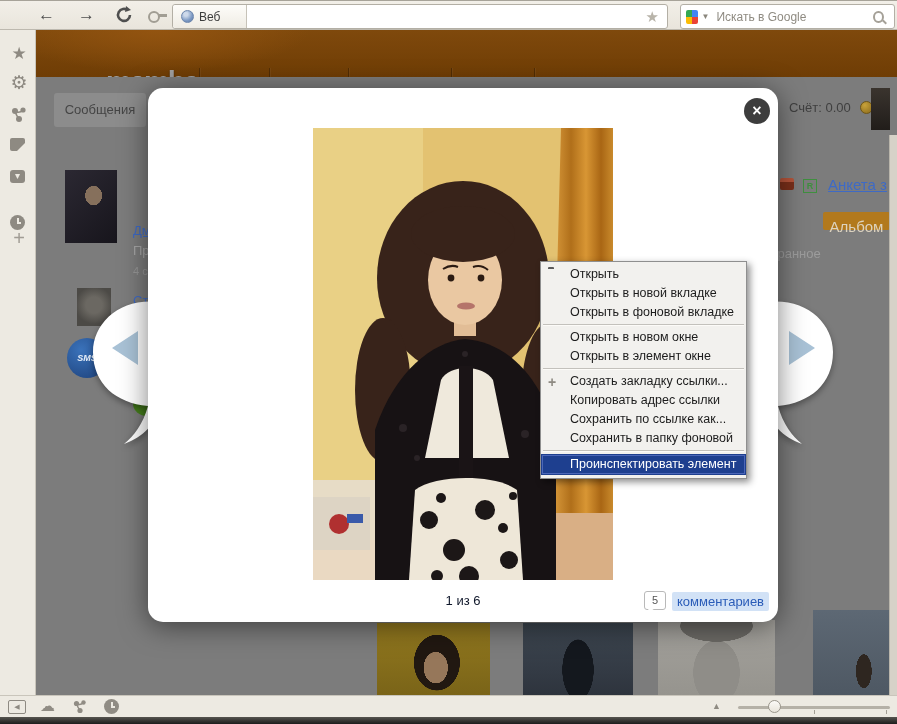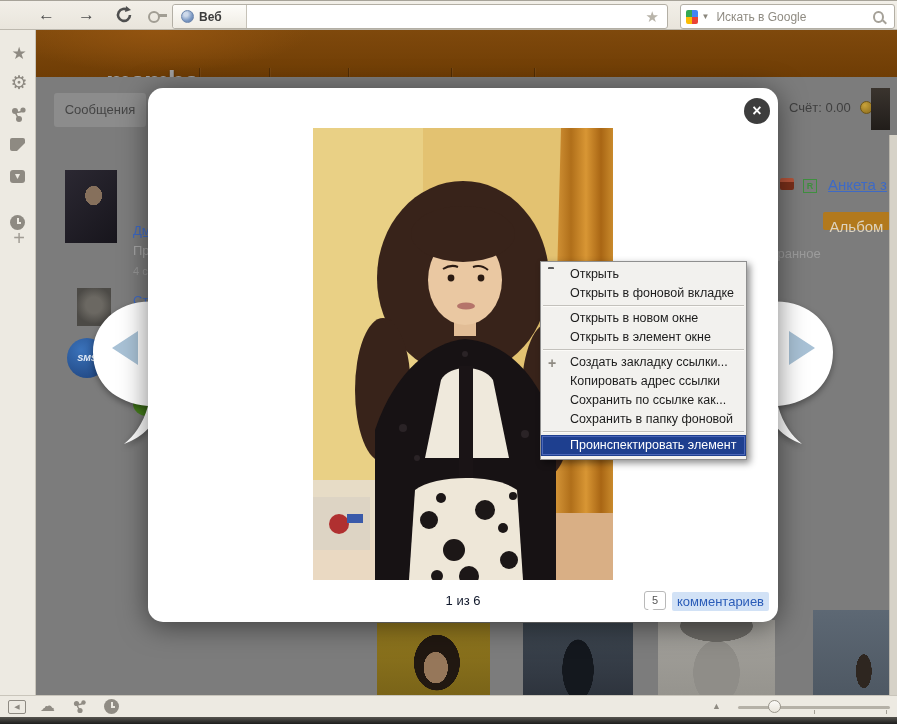--- a/index.html
+++ b/index.html
@@ -12,21 +12,21 @@
     background:linear-gradient(#f2efe8,#e9e5dc);border-top:1px solid #a7a399;
     border-bottom:1px solid #bdb9af;box-sizing:border-box;}
   .navglyph{font-size:17px;font-weight:bold;color:#4d4d4d;line-height:28px;}
   #addr-group{left:172px;top:3px;width:494px;height:23px;background:#fff;
     border:1px solid #b3afa5;border-radius:3px;display:flex;align-items:center;}
   #web-tab{width:74px;height:100%;background:linear-gradient(#fdfcf9,#efece4);
     border-right:1px solid #c6c2b8;border-radius:3px 0 0 3px;display:flex;align-items:center;gap:5px;padding-left:8px;box-sizing:border-box;}
   .globe{width:13px;height:13px;border-radius:50%;
     background:radial-gradient(circle at 35% 30%,#cdd9ea 0 18%,#7d9ac4 60%,#5a77a4);
     border:1px solid #6c86ad;box-sizing:border-box;}
-  #web-tab span.lbl{font-size:12px;color:#3c3c3c;font-weight:bold;}
+  #web-tab span.lbl{font-size:12px;color:#3c3c3c;}
   #addr-input{flex:1;border:0;outline:none;font-size:12px;height:100%;background:transparent;}
   #addr-star{color:#b8b4aa;font-size:15px;margin:0 8px;}
   #search-box{left:680px;top:3px;width:213px;height:23px;background:#fff;border:1px solid #b3afa5;
     border-radius:3px;display:flex;align-items:center;}
   .gicon{width:14px;height:14px;margin-left:5px;border-radius:2px;
     background:conic-gradient(#4285f4 0 25%,#ea4335 0 50%,#fbbc05 0 75%,#34a853 0);}
   .dropcaret{font-size:8px;color:#8a867c;margin:0 5px 0 4px;}
   #search-box input{flex:1;border:0;outline:none;font-size:12px;color:#555;background:transparent;}
   #search-box input::placeholder{color:#8f8b82;}
   .magnifier{width:8px;height:8px;border:2px solid #a5a198;border-radius:50%;position:relative;margin-right:10px;}
@@ -261,20 +261,21 @@
   <div class="abs" id="counter">1 из 6</div>
   <div class="abs" id="cbadge">5</div>
   <a class="abs" id="comments-link">комментариев</a>
   <div class="abs" id="close-btn">×</div>
 
   <div class="abs" id="ctxmenu">
     <div class="mi">
       <span class="ic"><span class="foldericon"></span></span>
       <span>Открыть</span>
     </div>
+    <div class="mi"><span>Открыть в новой вкладке</span></div>
     <div class="mi"><span>Открыть в фоновой вкладке</span></div>
     <div class="msep"></div>
     <div class="mi"><span>Открыть в новом окне</span></div>
     <div class="mi"><span>Открыть в элемент окне</span></div>
     <div class="msep"></div>
     <div class="mi">
       <span class="ic plusicon">+</span>
       <span>Создать закладку ссылки...</span>
     </div>
     <div class="mi"><span>Копировать адрес ссылки</span></div>

